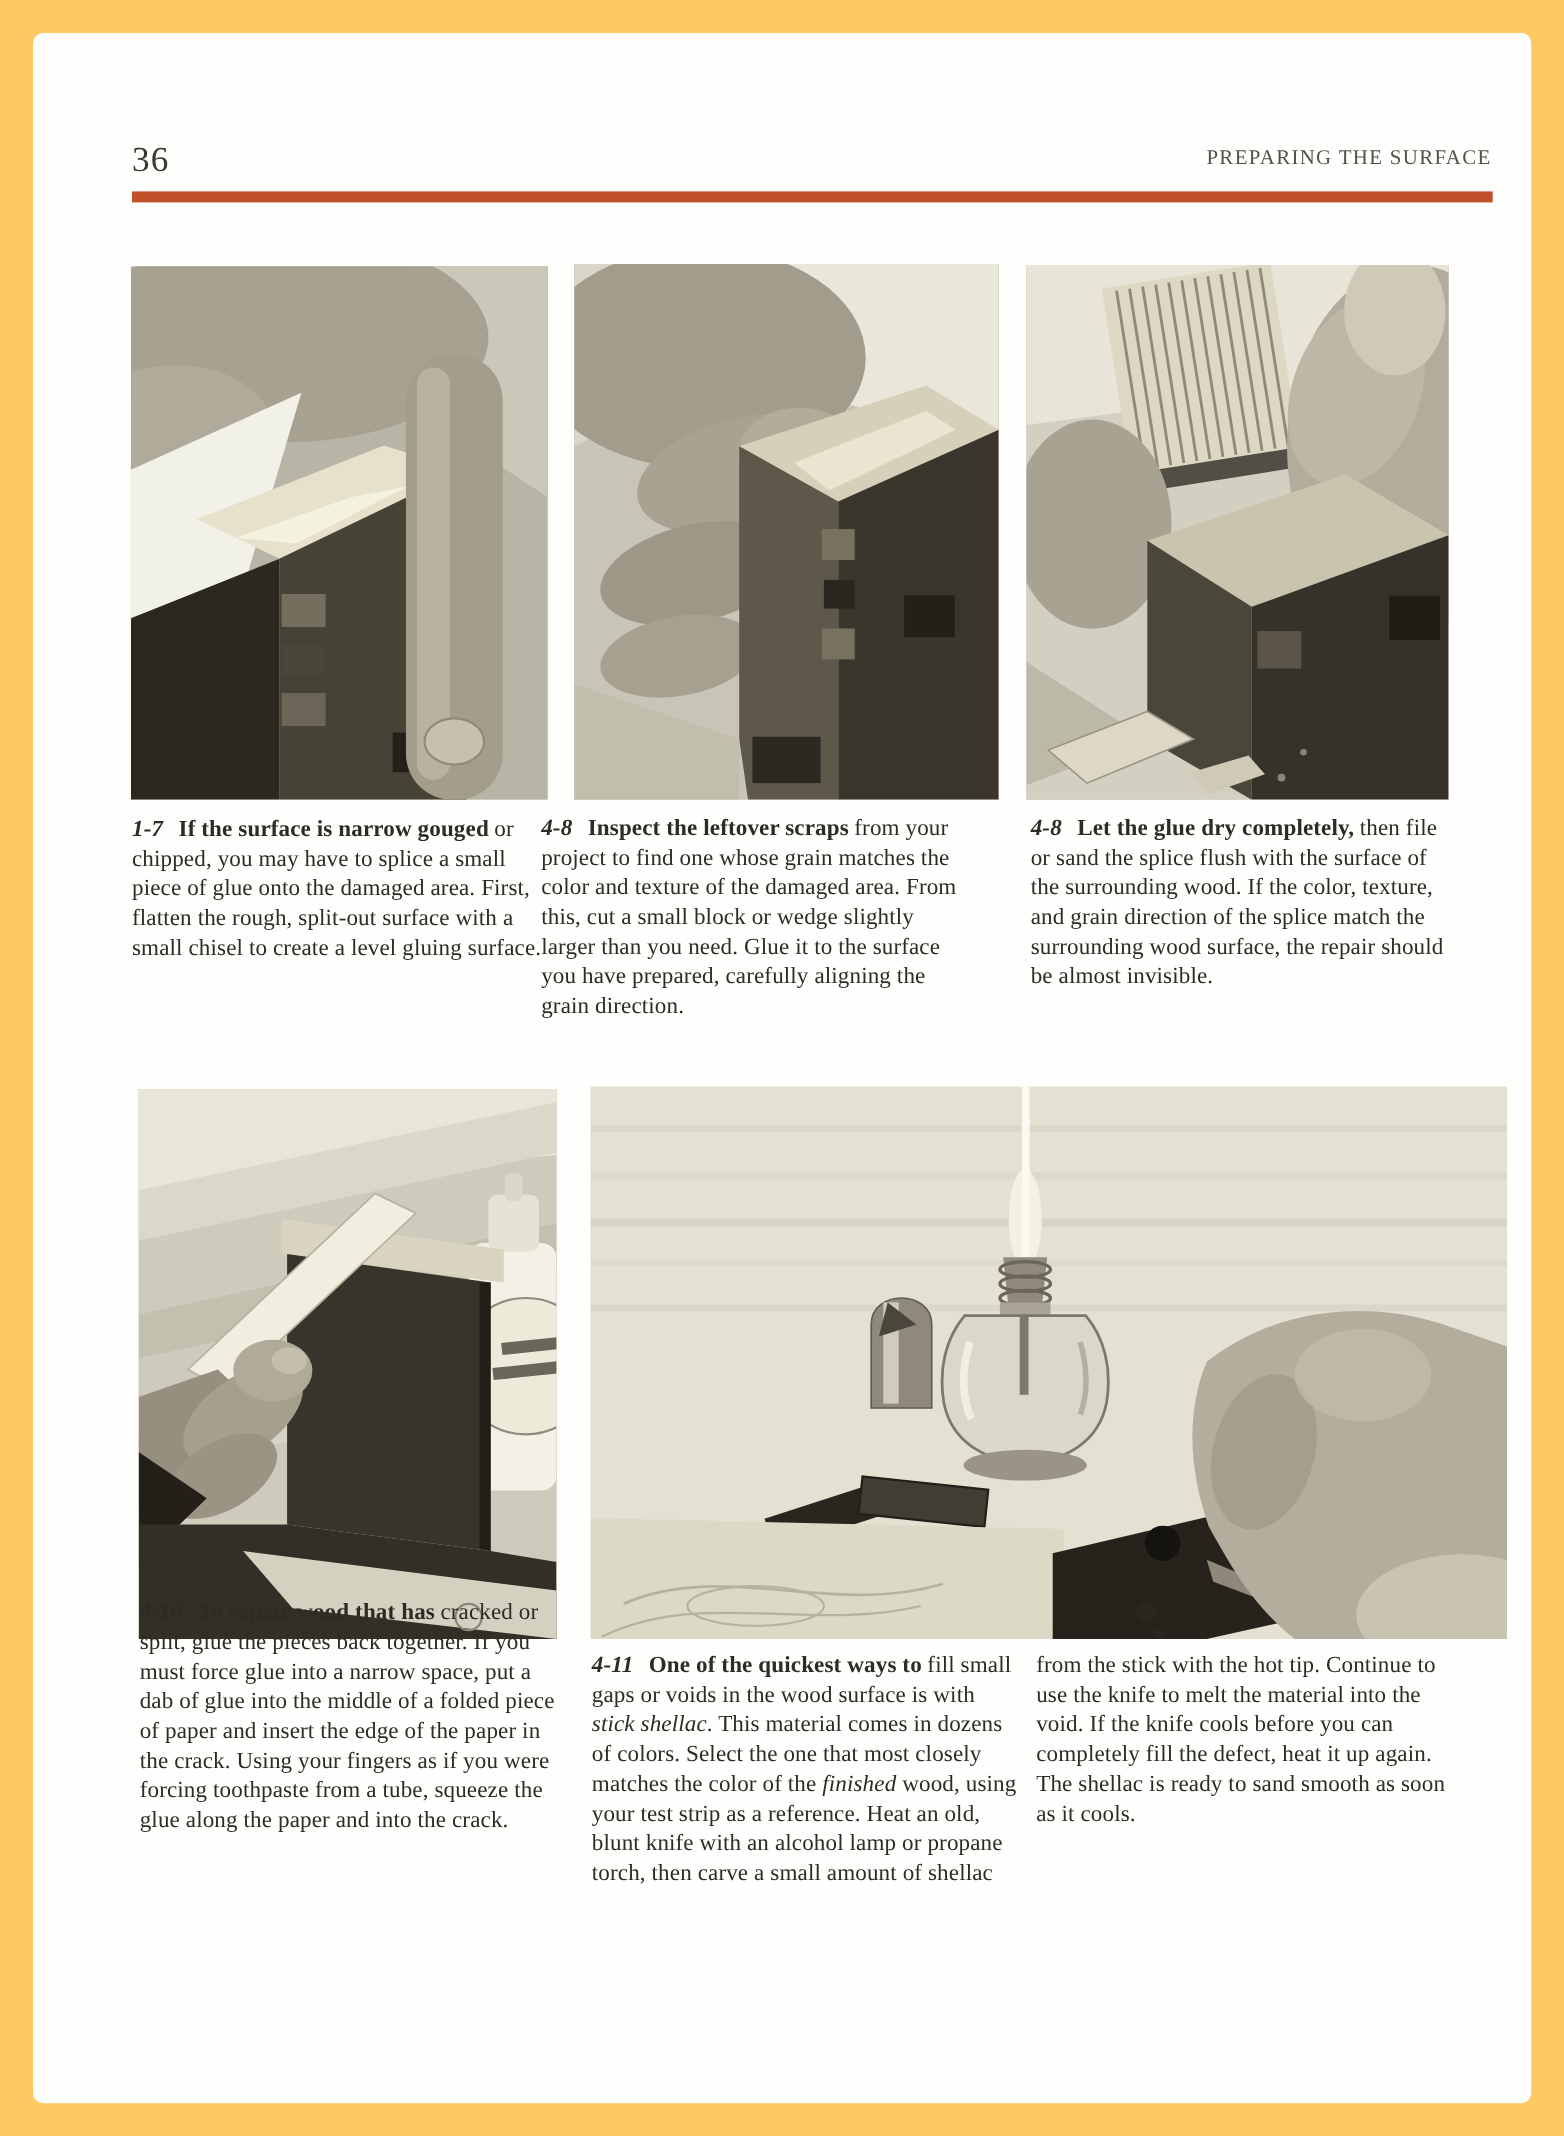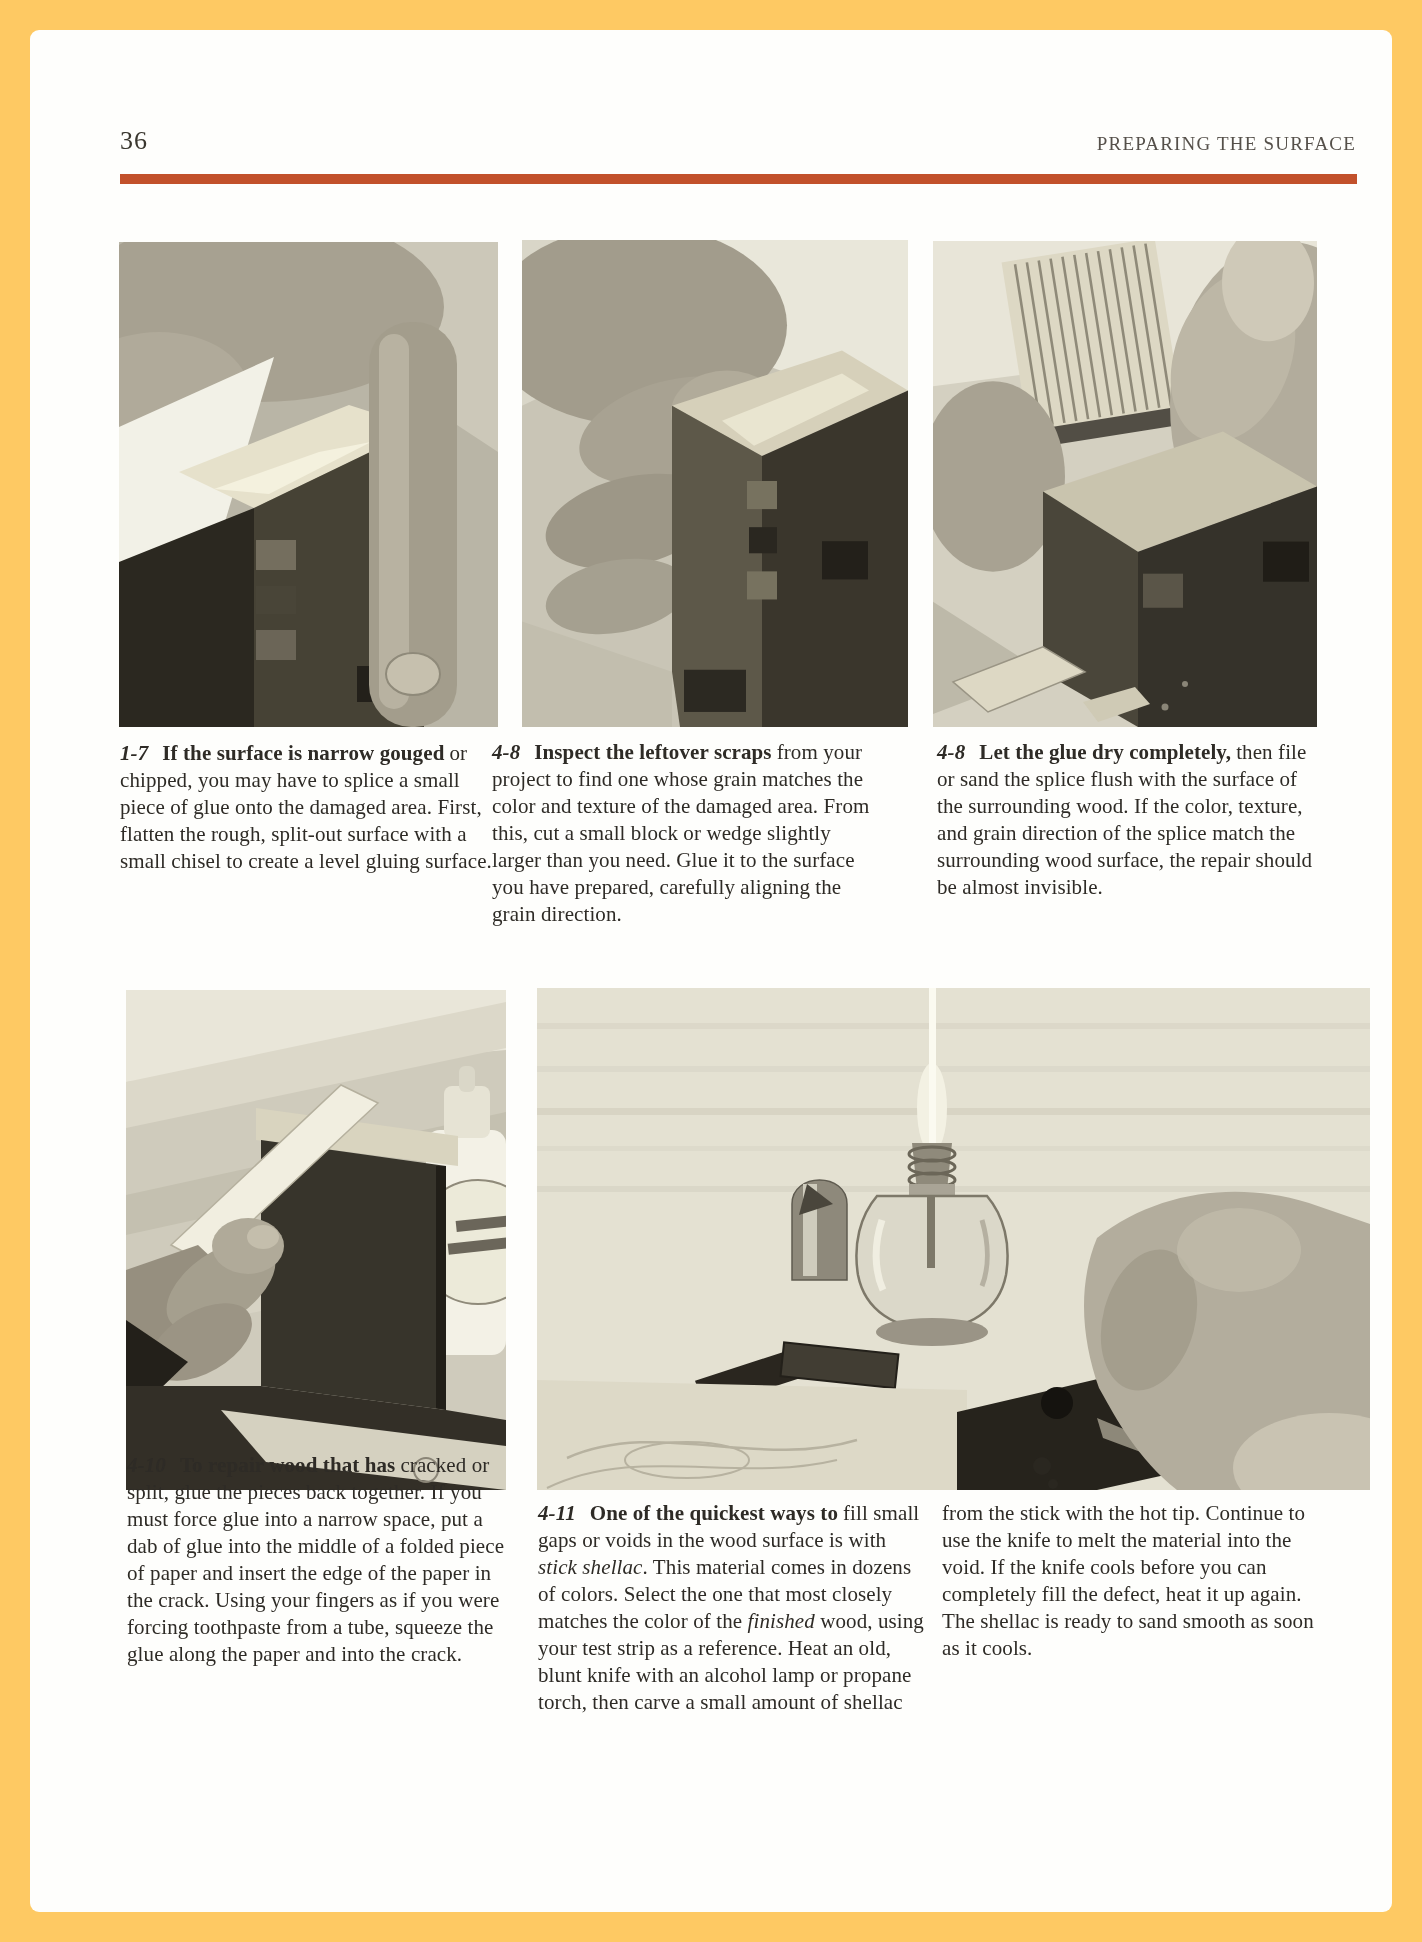--- a/index.html
+++ b/index.html
@@ -7,21 +7,21 @@
     width:1422px;height:1942px;position:relative;
     background:#fec963;
     font-family:"Liberation Serif", serif;
     color:#2e2b26;
   }
   .page{
     position:absolute;left:30px;top:30px;width:1362px;height:1882px;
     background:#fefefc;border-radius:9px;
   }
   .abs{position:absolute;}
-  .pagenum{left:120px;top:126px;font-size:26px;letter-spacing:1px;color:#3a372f;}
+  .pagenum{left:120px;top:126px;font-size:32px;letter-spacing:1px;color:#3a372f;}
   .runhead{right:66px;top:133px;font-size:19px;letter-spacing:1.2px;color:#55504a;}
   .rule{left:120px;top:174px;width:1237px;height:10px;background:#c2512b;}
   .photo{overflow:hidden;background:#cac6b7;}
   .photo svg{display:block;width:100%;height:100%;}
   .p1{left:119px;top:242px;width:379px;height:485px;}
   .p2{left:522px;top:240px;width:386px;height:487px;}
   .p3{left:933px;top:241px;width:384px;height:486px;}
   .p4{left:126px;top:990px;width:380px;height:500px;}
   .p5{left:537px;top:988px;width:833px;height:502px;}
   .cap{font-size:21px;line-height:27px;letter-spacing:.1px;text-align:left;margin:0;}

